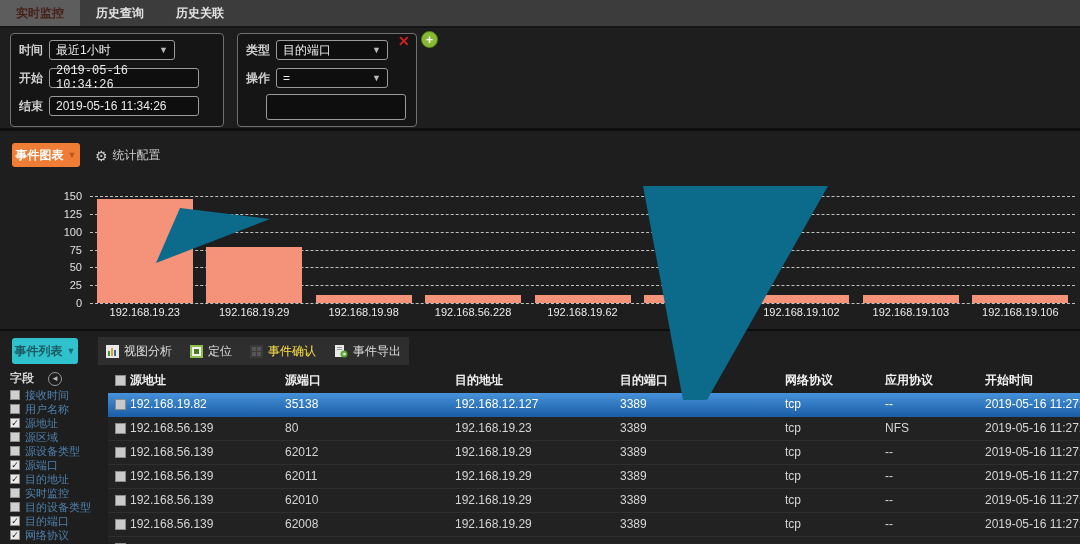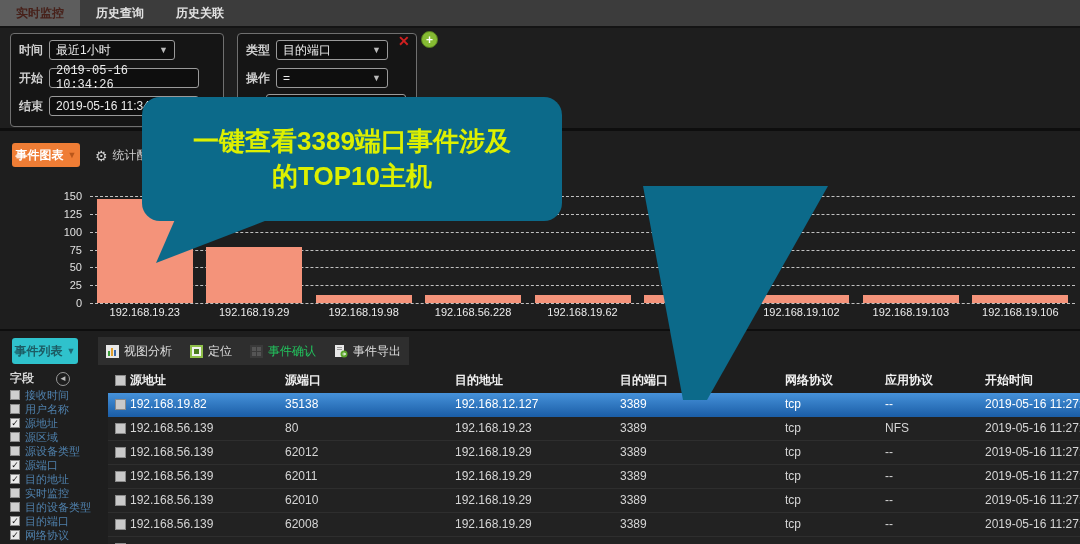--- a/index.html
+++ b/index.html
@@ -42,23 +42,23 @@
   .bar{position:absolute;background:var(--bar,#f4937a);}
   .xlab{position:absolute;top:306px;text-align:center;font-size:11px;color:#ececec;white-space:nowrap;}
   
   .list-btn{position:absolute;left:12px;top:338px;width:66px;height:26px;background:#2fc2cc;
         border-radius:3px;color:#1c5b63;font-size:12px;font-weight:bold;display:flex;
         align-items:center;justify-content:center;gap:4px;cursor:pointer;}
   .list-btn .caret{font-size:9px;color:#1d6b75;}
   .etoolbar{position:absolute;left:98px;top:337px;height:28px;background:#2e2e2e;
         display:flex;align-items:center;padding:0 8px;gap:18px;}
   .tool{display:flex;align-items:center;gap:5px;font-size:12px;color:#dedede;cursor:pointer;white-space:nowrap;}
-  .tool.disabled{color:#22c55e;cursor:default;}
+  .tool.disabled{color:#fde047;cursor:default;}
   .tool svg{display:block;}
-  .fields-hdr{position:absolute;left:10px;top:370px;display:flex;align-items:center;gap:22px;
+  .fields-hdr{position:absolute;left:10px;top:370px;display:flex;align-items:center;gap:14px;
         font-size:12px;color:#d5d5d5;font-weight:bold;}
   .collapse{width:12px;height:12px;border-radius:50%;border:1px solid #999;color:#bbb;
         font-size:8px;display:flex;align-items:center;justify-content:center;cursor:pointer;}
   #fields{position:absolute;left:10px;top:388px;width:96px;}
   .field{display:flex;align-items:center;gap:5px;height:14px;cursor:pointer;}
   .cb{width:10px;height:10px;background:#cfcfcf;border:1px solid #8a8a8a;box-sizing:border-box;
       font-size:9px;line-height:8px;color:#1a1a1a;text-align:center;flex:0 0 auto;}
   .cb.on{background:#e9e9e9;}
   .field span.lbl{font-size:11px;color:#4f81ad;white-space:nowrap;}
   
@@ -354,18 +354,14 @@
         <span class="tcell" style="left: 777px;"></span>
         <span class="tcell" style="left: 877px;"></span>
       </div>
     </div>
 
   <svg class="tails" width="1080" height="544">
     <polygon id="tail1" points="180,208 270,219 156,263" fill="#0c6a8a"></polygon>
     <polygon id="tail2" points="643,186 828,186 707,400 683,400" fill="#0c6a8a"></polygon>
   </svg>
 
-  <div class="bubble" id="bubble1">
-    <div>一键查看3389端口事件涉及</div>
-    <div>的TOP10主机</div>
-  </div>
 
 </div>
 
 </body></html>

